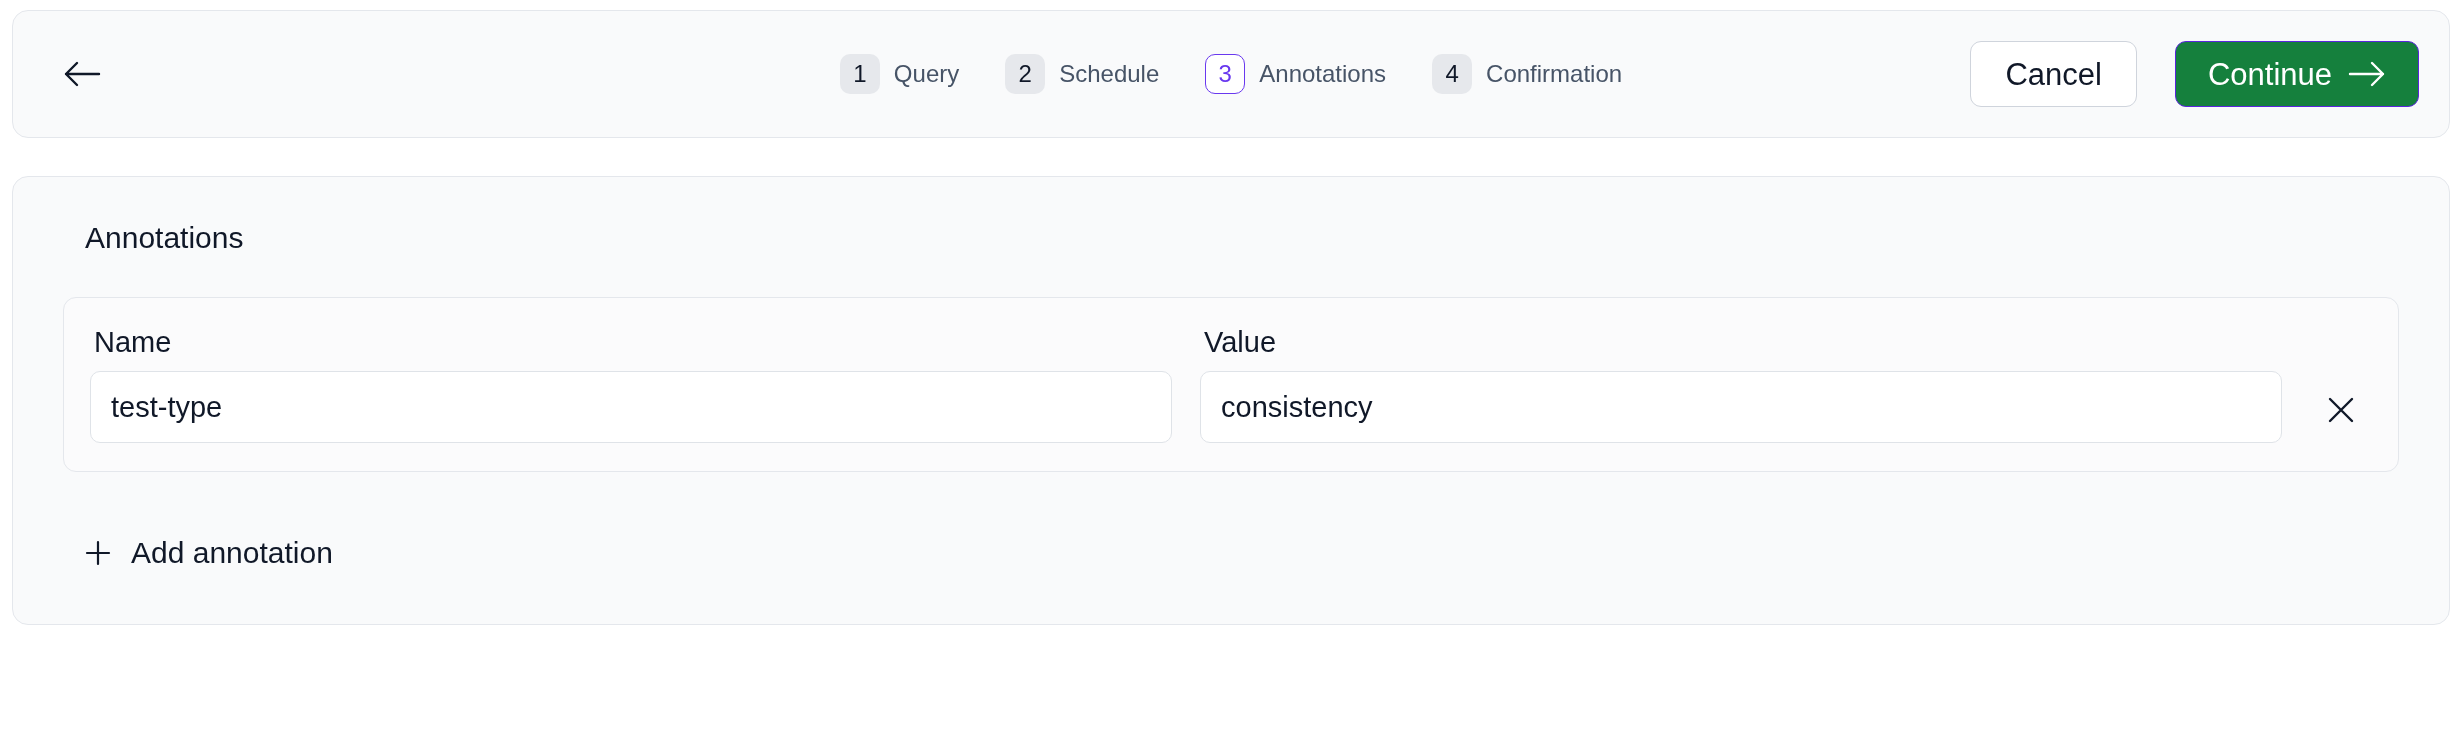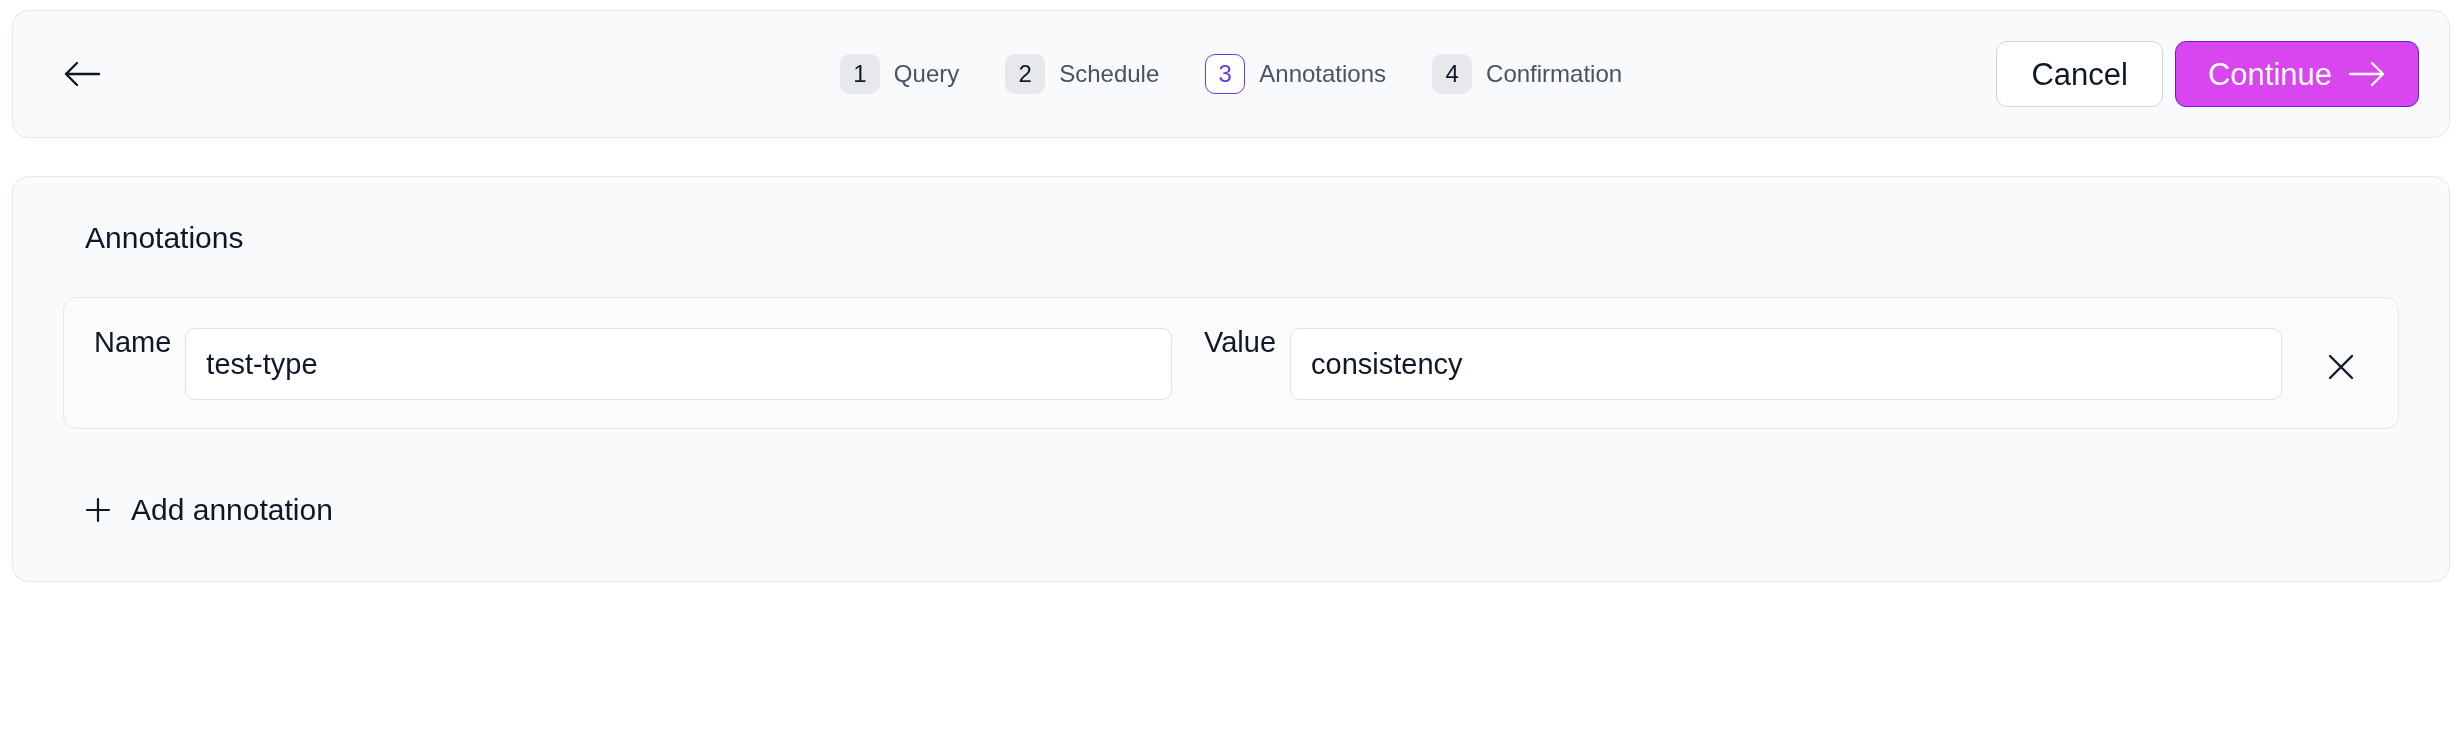--- a/index.html
+++ b/index.html
@@ -92,21 +92,21 @@
     line-height: 1;
     color: #475467;
     white-space: nowrap;
   }
   .step.active .step-label { color: #475467; }
 
   .bar-actions {
     margin-left: auto;
     display: flex;
     align-items: center;
-    gap: 12px;
+    gap: 38px;
     z-index: 2;
   }
   .btn {
     font-family: "Liberation Sans", sans-serif;
     font-size: 31px;
     line-height: 1;
     border-radius: 11px;
     cursor: pointer;
     display: inline-flex;
     align-items: center;
@@ -115,21 +115,21 @@
     white-space: nowrap;
   }
   .btn-cancel {
     background: #ffffff;
     color: #101828;
     border: 1.8px solid #cfd4dc;
     padding: 0 34px;
     height: 66px;
   }
   .btn-continue {
-    background: #d946ef;
+    background: #15803d;
     color: #ffffff;
     border: 1.8px solid #5925dc;
     padding: 0 32px;
     height: 66px;
   }
   .btn-continue svg { display: block; }
 
   
   .content-card {
     background: #f9fafb;
@@ -151,21 +151,21 @@
     border: 1.5px solid #e4e7ec;
     border-radius: 13px;
     padding: 30px 26px 28px 26px;
     display: flex;
     align-items: flex-end;
     gap: 28px;
   }
 
   .field {
     display: flex;
-    flex-direction: row;
+    flex-direction: column;
     gap: 14px;
     flex: 1 1 0;
     min-width: 0;
   }
   .field-label {
     font-size: 29px;
     line-height: 1;
     color: #101828;
     padding-left: 4px;
   }

